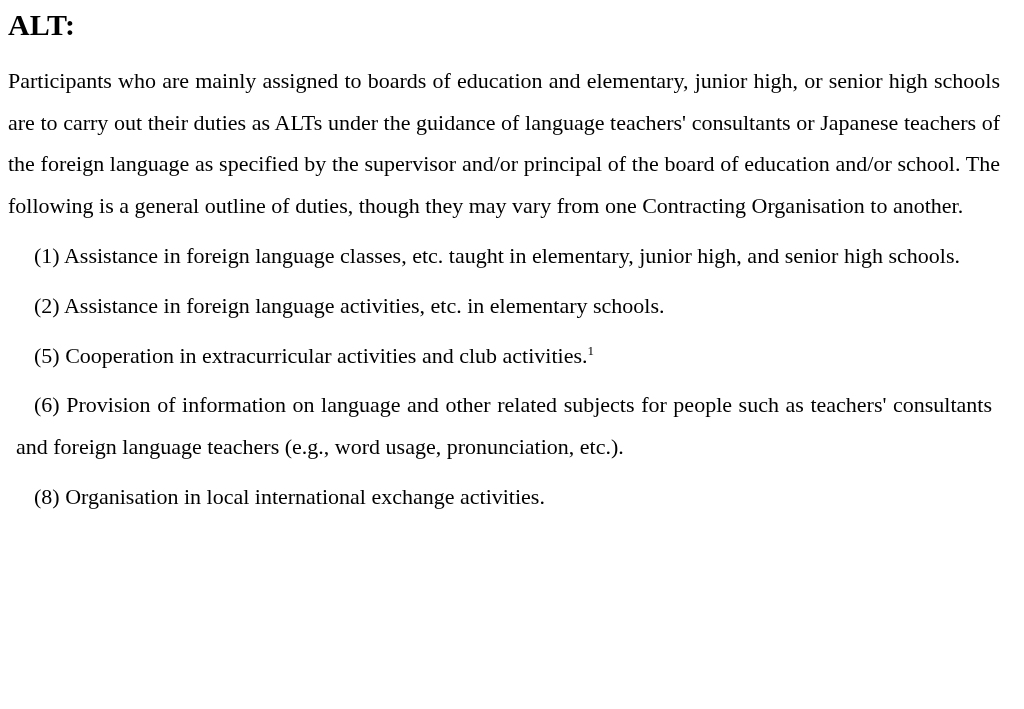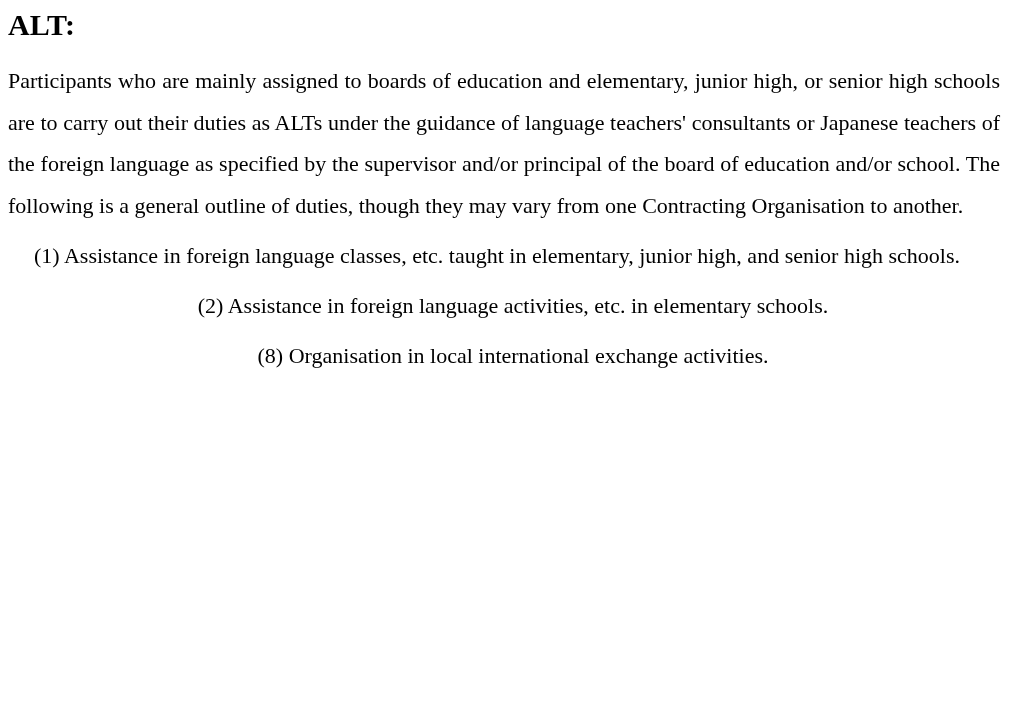--- a/index.html
+++ b/index.html
@@ -45,36 +45,38 @@
   .list-item {
     font-size: 22px;
     line-height: 1.9;
     text-align: justify;
     text-justify: inter-word;
     margin: 8px;
     padding: 0;
     text-indent: 18px;
   }
   .list-item.no-justify {
-    text-align: center;
+    text-align: left;
   }
   sup {
     font-size: 13px;
     vertical-align: super;
     line-height: 0;
   }
 </style>
 </head>
 <body>
 
 <div class="page">
 
   <div class="doc-heading">ALT:</div>
 
   <p class="para">Participants who are mainly assigned to boards of education and elementary, junior high, or senior high schools are to carry out their duties as ALTs under the guidance of language teachers' consultants or Japanese teachers of the foreign language as specified by the supervisor and/or principal of the board of education and/or school. The following is a general outline of duties, though they may vary from one Contracting Organisation to another.</p>
 
   <ul class="list" id="duties-list">
       <li class="list-item"><span>(1)</span><span> Assistance in foreign language classes, etc. taught in elementary, junior high, and senior high schools.</span></li>
       <li class="list-item no-justify"><span>(2)</span><span> Assistance in foreign language activities, etc. in elementary schools.</span></li>
+      <li class="list-item no-justify"><span>(5)</span><span> Cooperation in extracurricular activities and club activities.</span><sup>1</sup></li>
+      <li class="list-item"><span>(6)</span><span> Provision of information on language and other related subjects for people such as teachers' consultants and foreign language teachers (e.g., word usage, pronunciation, etc.).</span></li>
       <li class="list-item no-justify"><span>(8)</span><span> Organisation in local international exchange activities.</span></li>
     </ul>
 
 </div>
 
 </body></html>

